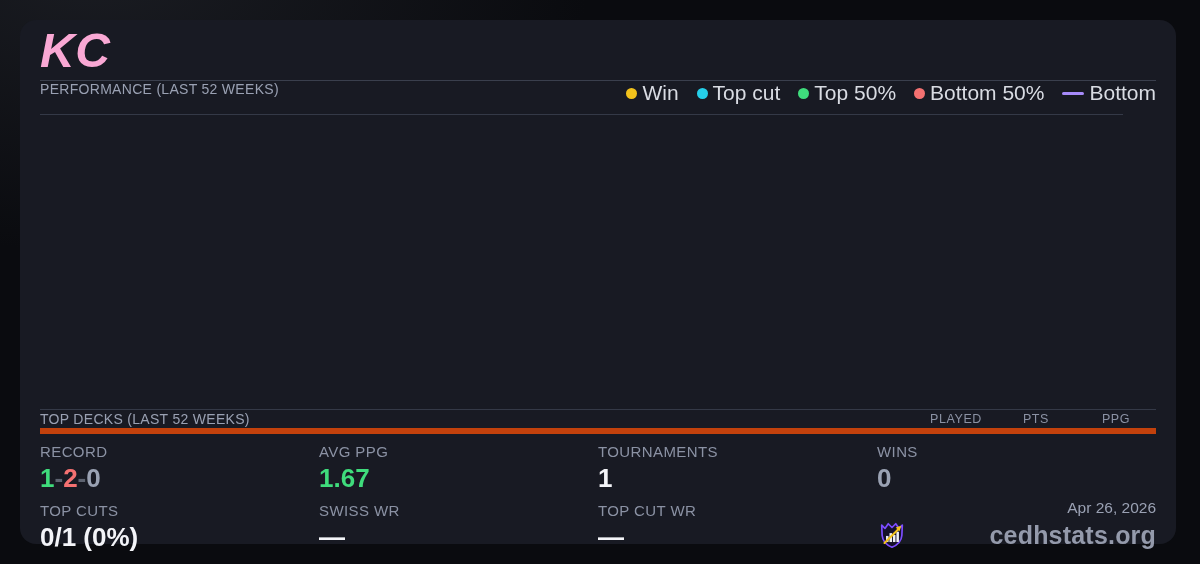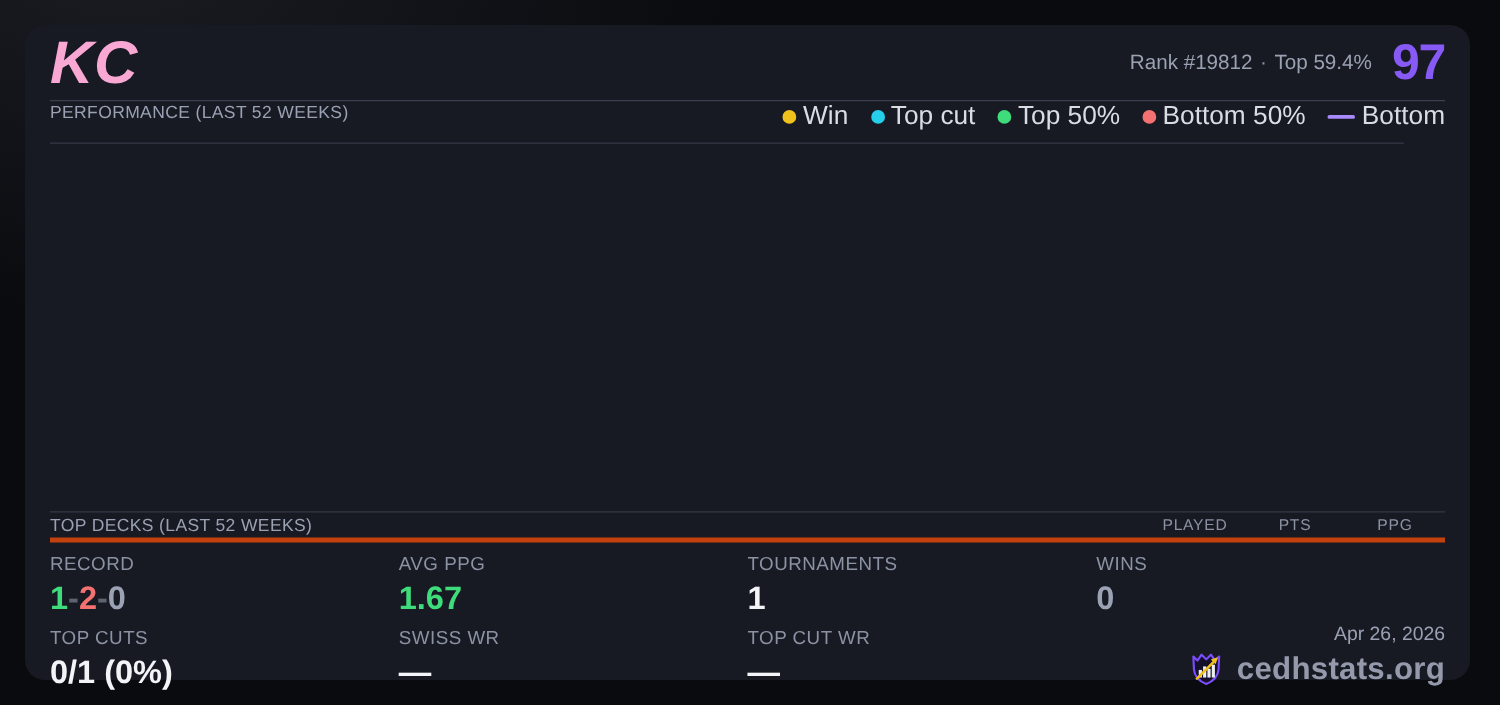--- a/index.html
+++ b/index.html
@@ -27,45 +27,41 @@
   .perf-row { position:relative; display:flex; justify-content:space-between; align-items:flex-start; height:34px; }
   .perf-row::after { content:""; position:absolute; left:0; right:33px; bottom:0; height:1px; background:#343947; }
   .section-title { color:#9aa1b3; font-size:14px; letter-spacing:.3px; }
   .legend { display:flex; align-items:center; gap:18px; }
   .legend-item { display:flex; align-items:center; gap:5px; color:#d9dce3; font-size:21px; }
   .dot { width:11px; height:11px; border-radius:50%; flex:0 0 auto; }
   .trend-swatch { width:22px; height:3px; border-radius:2px; flex:0 0 auto; }
   
   .chart-area { height:294px; }
   
-  .decks-row { display:flex; justify-content:space-between; align-items:center; height:25px; box-sizing:border-box; border-top:1px solid #343947; border-bottom:4px solid #c2410c;gap:27px; }
+  .decks-row { display:flex; justify-content:space-between; align-items:center; height:25px; box-sizing:border-box; border-top:1px solid #343947; border-bottom:6px solid #c2410c;gap:27px; }
   .deck-cols { display:flex; }
   .deck-col { width:80px; text-align:center; color:#8b92a4; font-size:12.5px; letter-spacing:.6px; }
   
   .stats-grid { display:grid; grid-template-columns:repeat(4,1fr); }
   .stat { padding-top:9px; }
   .stat-label { color:#8b92a4; font-size:15px; letter-spacing:.4px; margin-bottom:4px; }
   .stat-value { font-size:26px; font-weight:700; color:#f3f4f8; line-height:1.12; }
   
   .footer-cell { padding-top:6px; text-align:right; }
   .footer-date { color:#9aa1b3; font-size:15.5px; font-weight:500; margin-bottom:3px; }
-  .brand-row { display:flex; justify-content:flex-end; align-items:center; gap:9px; cursor:pointer; }
+  .brand-row { display:flex; justify-content:space-between; align-items:center; gap:9px; cursor:pointer; }
   .brand-text { font-size:25px; font-weight:700; color:#949aab; letter-spacing:.2px; }
 </style>
 </head>
 <body>
 
 <div class="card">
 
   <div class="header-row">
     <h1 class="title">KC</h1>
-    <div class="header-right">
-      <span class="rank"><span>Rank #19812</span><span class="sep">·</span><span>Top 59.4%</span></span>
-      <span class="score" style="color: rgb(135, 90, 245);">97</span>
-    </div>
   </div>
 
   <div class="perf-row">
     <span class="section-title">PERFORMANCE (LAST 52 WEEKS)</span>
     <div class="legend">
       <span class="legend-item">
         <span class="dot" style="background: rgb(242, 194, 28);"></span>
         <span>Win</span>
       </span>
       <span class="legend-item">

